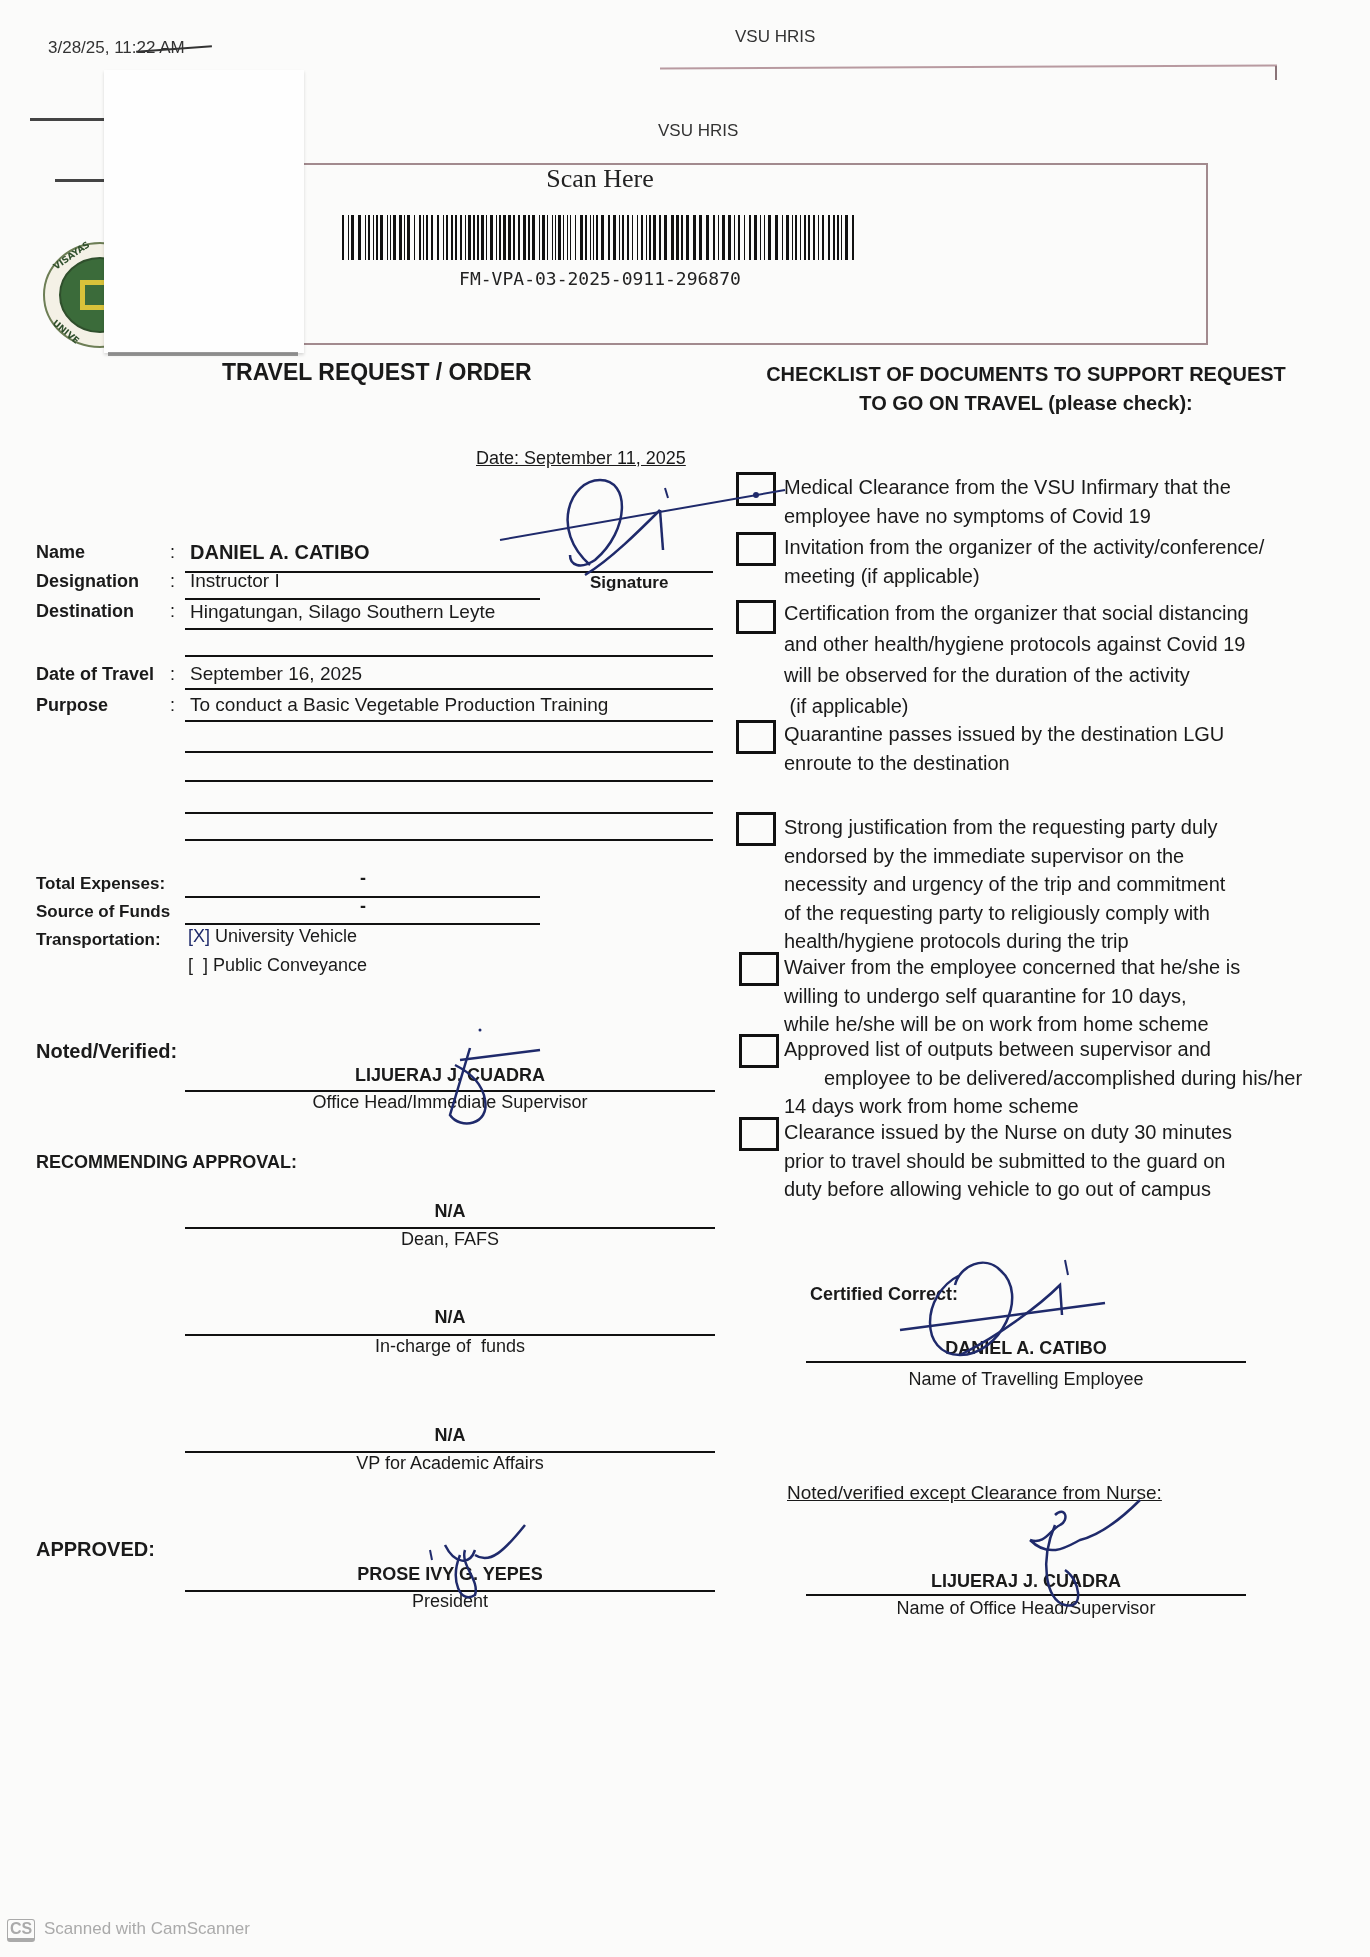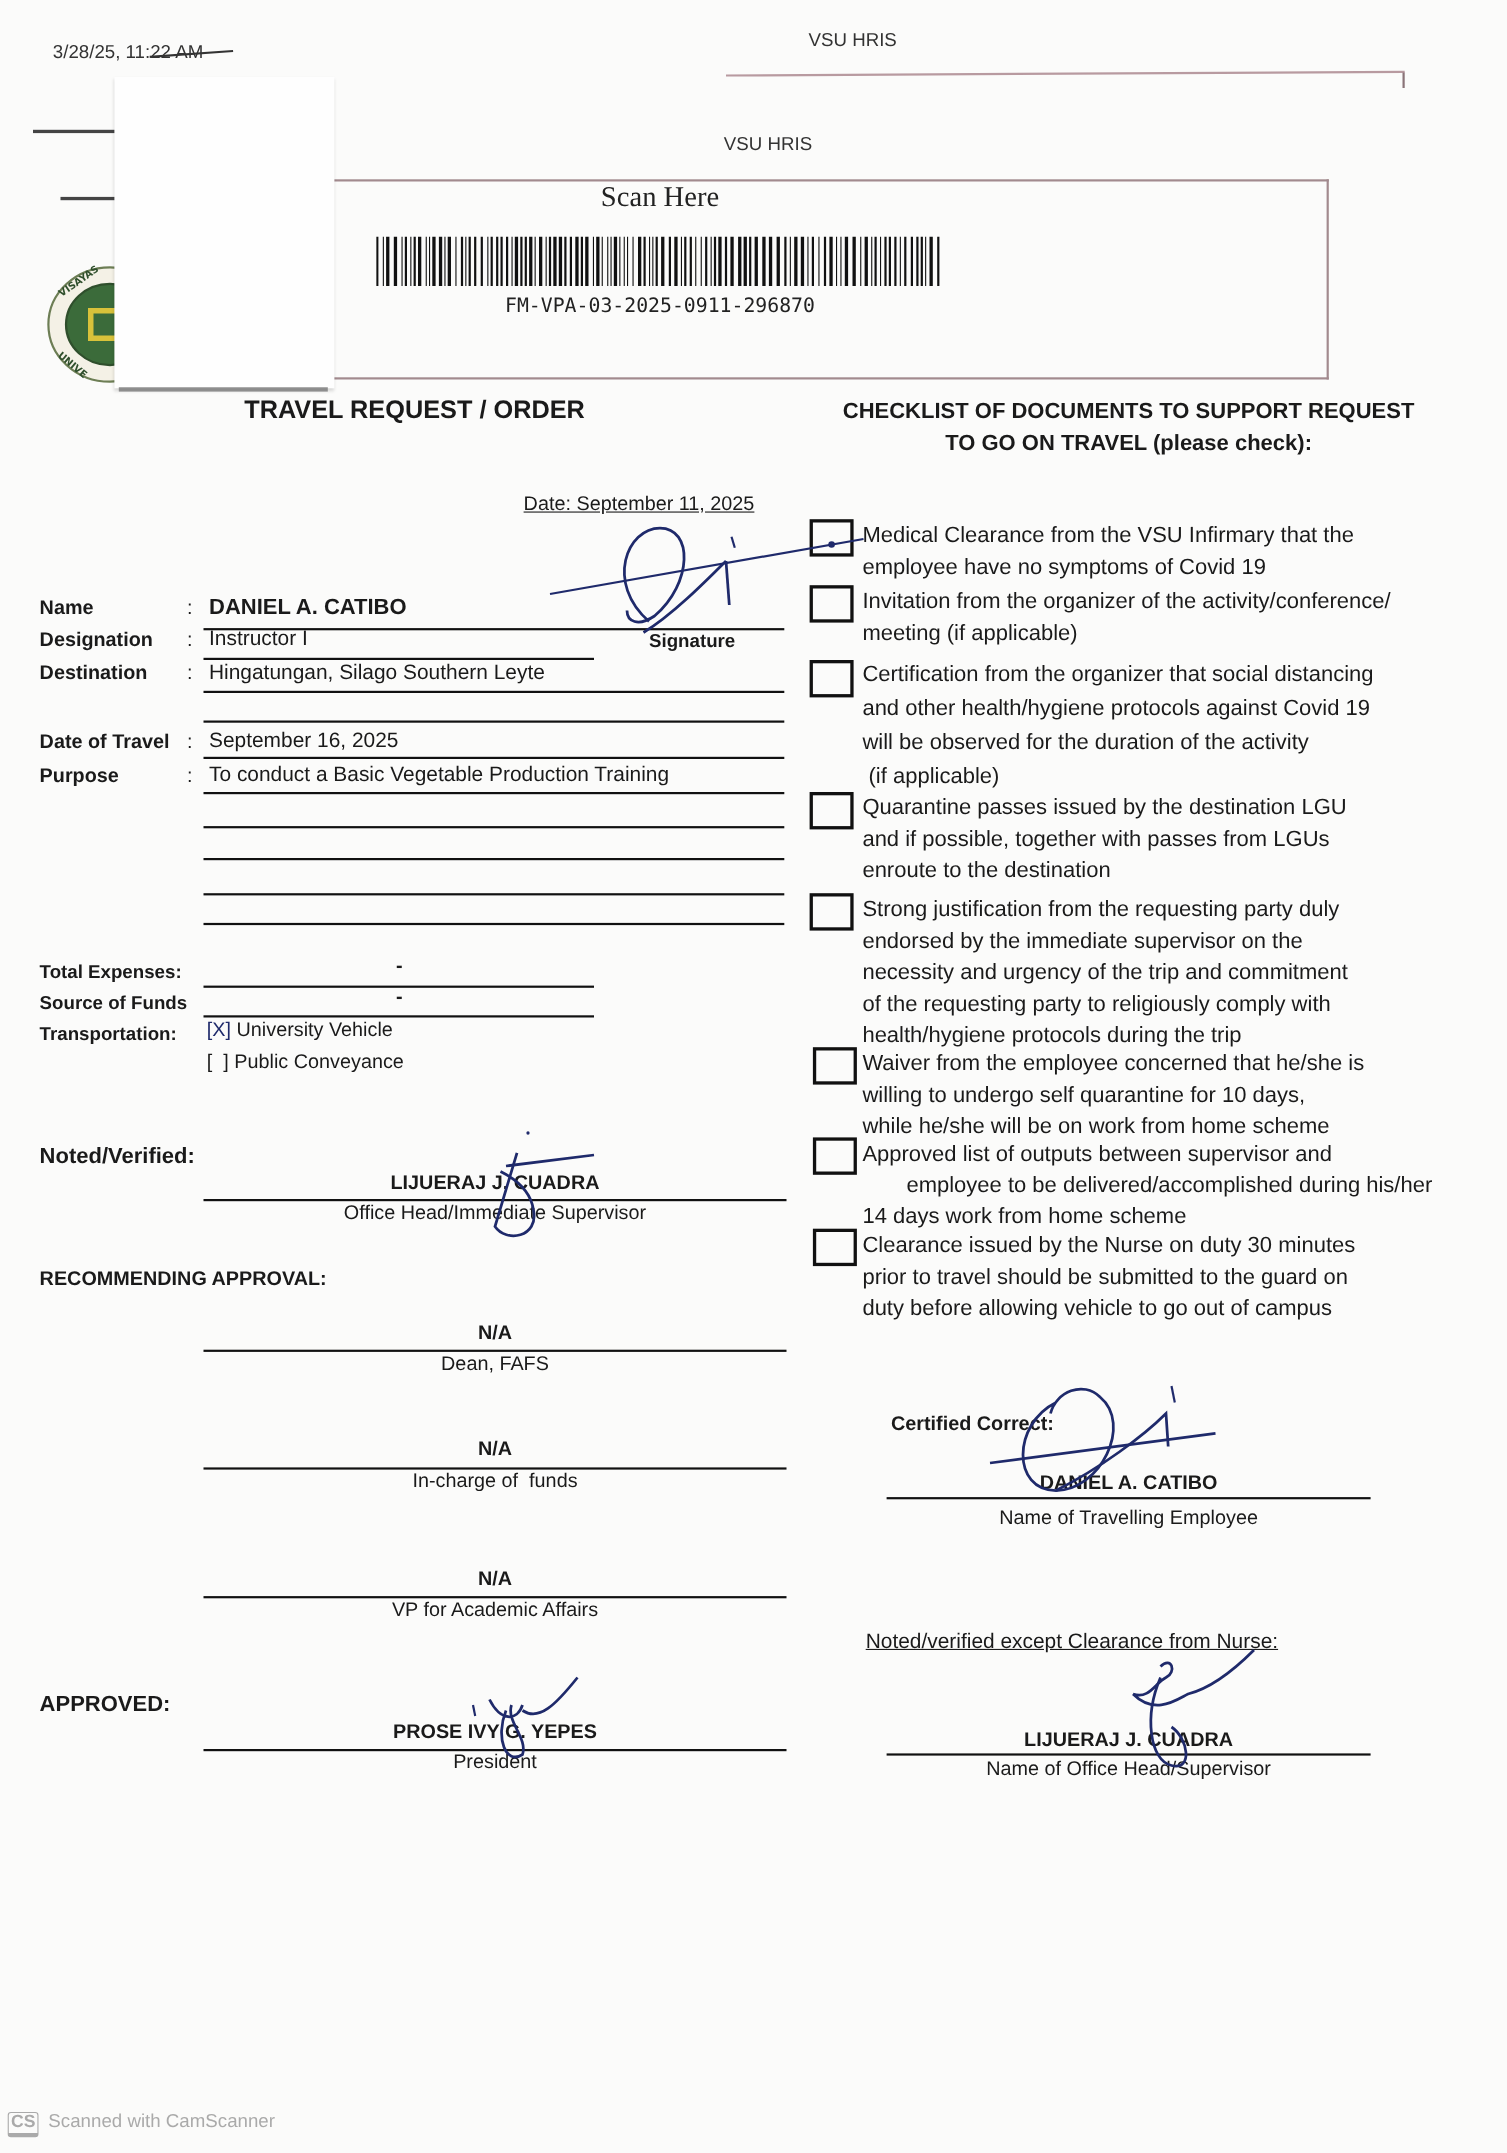--- a/index.html
+++ b/index.html
@@ -296,21 +296,20 @@
     <div class="abs cbox" style="left: 736px; top: 600px;"></div>
     <div class="abs citem check-text" style="top: 598px;">
       <div style="white-space: pre; line-height: 31px;">Certification from the organizer that social distancing</div>
       <div style="white-space: pre; line-height: 31px;">and other health/hygiene protocols against Covid 19</div>
       <div style="white-space: pre; line-height: 31px;">will be observed for the duration of the activity</div>
       <div style="white-space: pre; line-height: 31px;"> (if applicable)</div>
     </div>
     <div class="abs cbox" style="left: 736px; top: 720px;"></div>
     <div class="abs citem check-text" style="top: 720px;">
       <div style="white-space: pre;">Quarantine passes issued by the destination LGU</div>
-      <div style="white-space: pre;">and if possible, together with passes from LGUs</div>
       <div style="white-space: pre;">enroute to the destination</div>
     </div>
     <div class="abs cbox" style="left: 736px; top: 812px;"></div>
     <div class="abs citem check-text" style="top: 813px;">
       <div style="white-space: pre;">Strong justification from the requesting party duly</div>
       <div style="white-space: pre;">endorsed by the immediate supervisor on the</div>
       <div style="white-space: pre;">necessity and urgency of the trip and commitment</div>
       <div style="white-space: pre;">of the requesting party to religiously comply with</div>
       <div style="white-space: pre;">health/hygiene protocols during the trip</div>
     </div>

